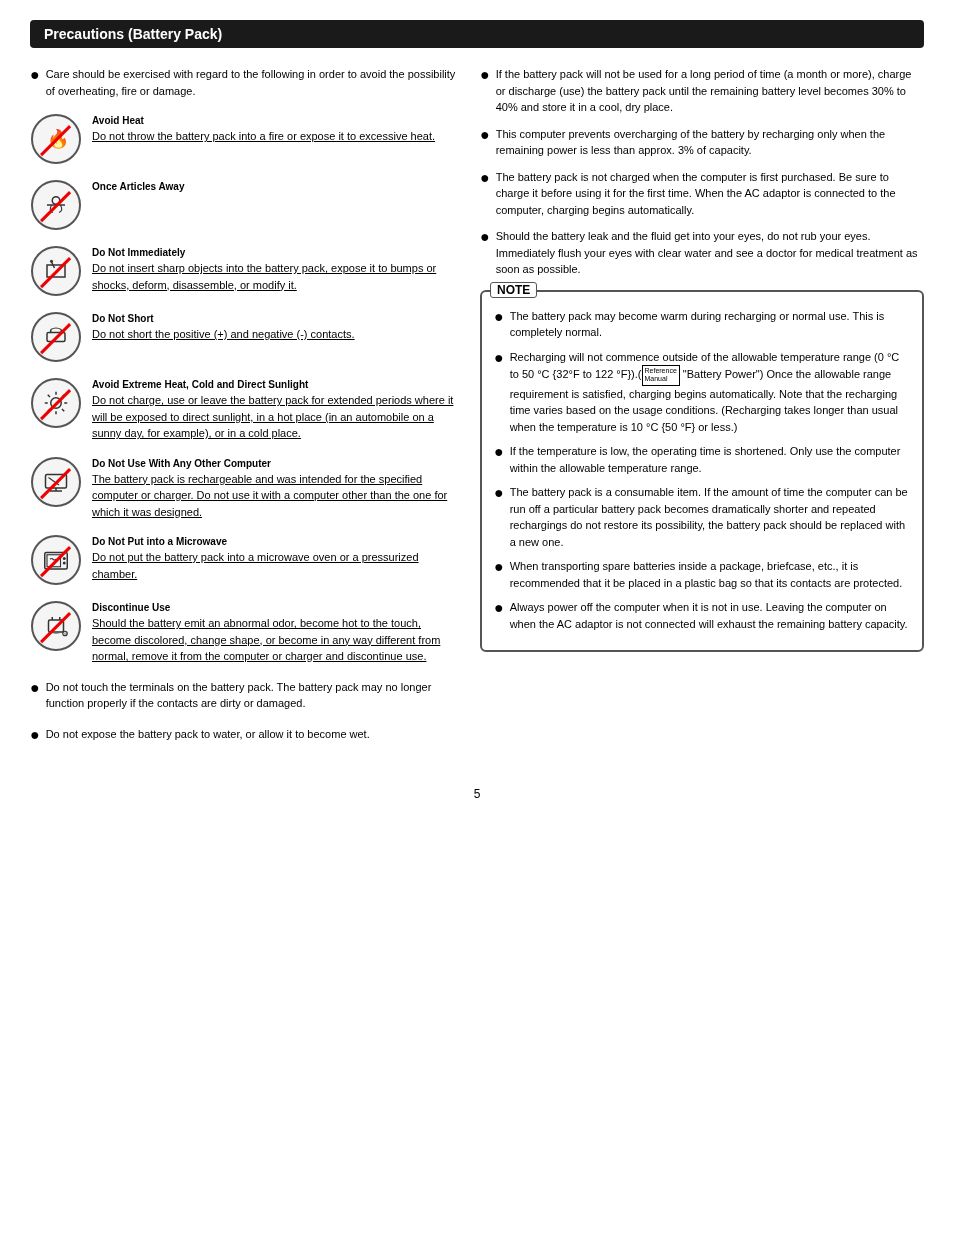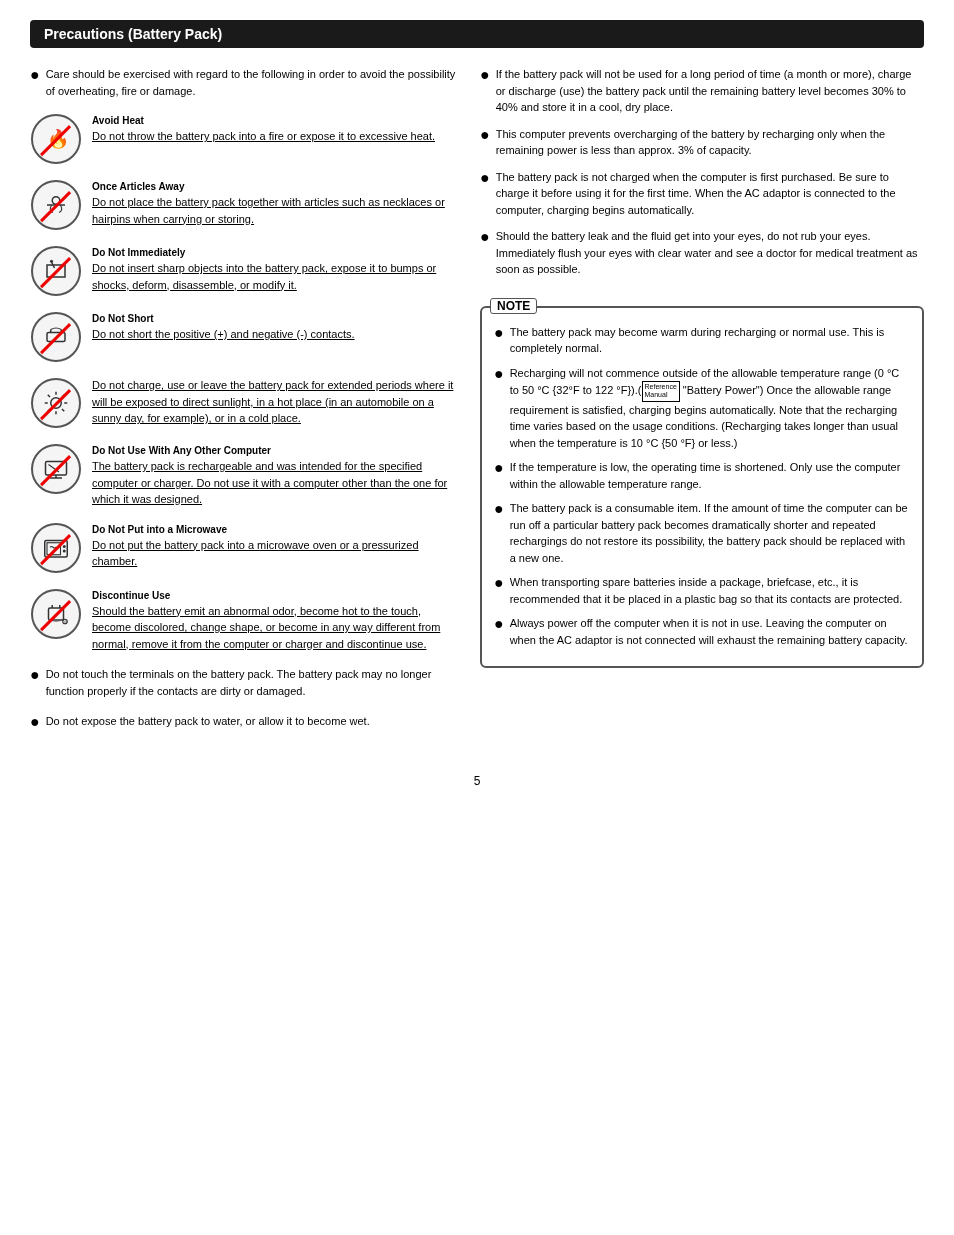--- a/index.html
+++ b/index.html
@@ -121,21 +121,21 @@
       gap: 6px;
       margin-bottom: 10px;
       font-size: 11px;
       line-height: 1.5;
     }
 
     .note-box {
       border: 2px solid #555;
       border-radius: 6px;
       padding: 10px 12px;
-      margin-top: 28px;
+      margin-top: 12px;
       margin-bottom: 14px;
       position: relative;
     }
 
     .note-label {
       background: #fff;
       padding: 0 6px;
       font-weight: bold;
       font-size: 12px;
       position: absolute;
@@ -209,21 +209,20 @@
               <svg viewBox="0 0 40 40" xmlns="http://www.w3.org/2000/svg">
         <line x1="8" y1="20" x2="32" y2="20" stroke="#333" stroke-width="2"></line>
         <circle cx="20" cy="14" r="5" fill="none" stroke="#333" stroke-width="2"></circle>
         <path d="M14 20 Q10 28 16 30" fill="none" stroke="#333" stroke-width="1.5"></path>
         <path d="M26 20 Q30 28 24 30" fill="none" stroke="#333" stroke-width="1.5"></path>
       </svg>
             </div>
           </div>
           <div class="precaution-text">
             <div class="precaution-title">Once Articles Away</div>
-            <div class="precaution-desc">Do not place the battery pack together with articles such as necklaces or hairpins when carrying or storing.</div>
           </div>
         </div>
         <div class="precaution-item">
           <div class="icon-box">
             <div class="icon-circle no-symbol">
               <svg viewBox="0 0 40 40" xmlns="http://www.w3.org/2000/svg">
         <rect x="8" y="12" width="24" height="16" fill="none" stroke="#333" stroke-width="2"></rect>
         <line x1="14" y1="8" x2="18" y2="16" stroke="#333" stroke-width="2"></line>
         <circle cx="14" cy="7" r="2" fill="#333"></circle>
       </svg>
@@ -260,20 +259,21 @@
         <line x1="5" y1="20" x2="9" y2="20" stroke="#333" stroke-width="2"></line>
         <line x1="31" y1="20" x2="35" y2="20" stroke="#333" stroke-width="2"></line>
         <line x1="9" y1="9" x2="12" y2="12" stroke="#333" stroke-width="2"></line>
         <line x1="28" y1="28" x2="31" y2="31" stroke="#333" stroke-width="2"></line>
         <line x1="31" y1="9" x2="28" y2="12" stroke="#333" stroke-width="2"></line>
         <line x1="9" y1="31" x2="12" y2="28" stroke="#333" stroke-width="2"></line>
       </svg>
             </div>
           </div>
           <div class="precaution-text">
+            <div class="precaution-title">Avoid Extreme Heat, Cold and Direct Sunlight</div>
             <div class="precaution-desc">Do not charge, use or leave the battery pack for extended periods where it will be exposed to direct sunlight, in a hot place (in an automobile on a sunny day, for example), or in a cold place.</div>
           </div>
         </div>
         <div class="precaution-item">
           <div class="icon-box">
             <div class="icon-circle no-symbol">
               <svg viewBox="0 0 40 40" xmlns="http://www.w3.org/2000/svg">
         <rect x="6" y="10" width="28" height="18" rx="2" fill="none" stroke="#333" stroke-width="2"></rect>
         <line x1="12" y1="32" x2="28" y2="32" stroke="#333" stroke-width="2"></line>
         <line x1="20" y1="28" x2="20" y2="32" stroke="#333" stroke-width="2"></line>

